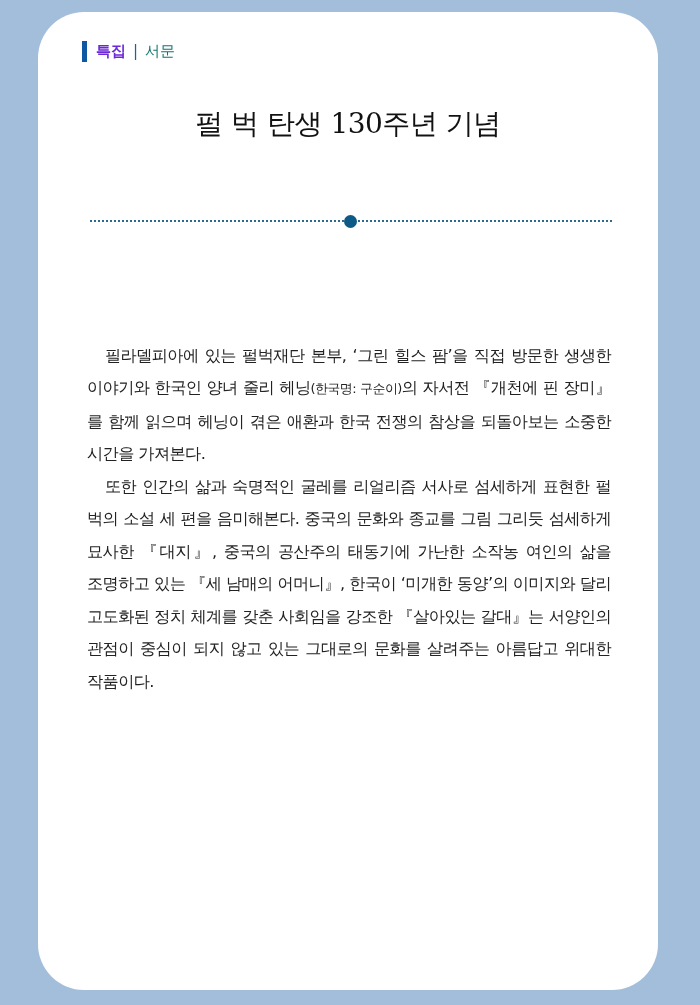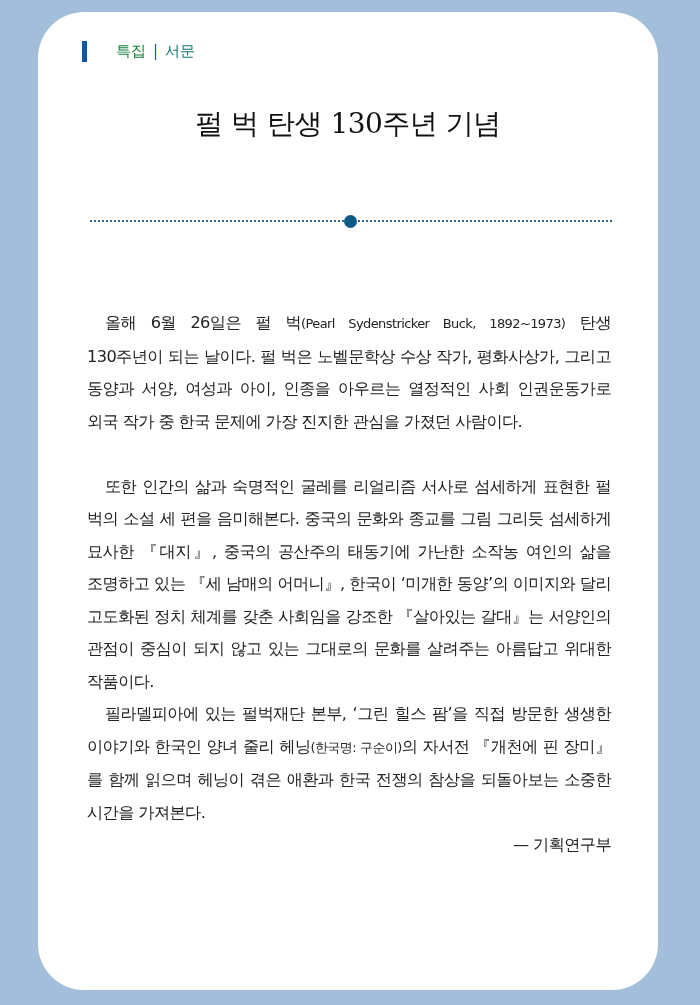--- a/index.html
+++ b/index.html
@@ -23,21 +23,21 @@
       height: 24px;
       display: flex; align-items: center;
       font-size: 15px;
       color: #1d5fa6;
     }
     .tag-bar {
       width: 5px; height: 21px;
       background: #0d57a3;
       margin-right: 9px;
     }
-    .tag-main { font-weight: normal; color: #15803d; margin-left: 20px; }
+    .tag-main { font-weight: bold; color: #6d28d9; }
     .tag-sep { margin: 0 7px; color: #1d5fa6; }
     .tag-sub { color: #0f766e; }
     .title {
       position: absolute;
       left: 0; right: 0; top: 93px;
       text-align: center;
       font-family: "DejaVu Serif", "Liberation Serif", serif;
       font-size: 28px;
       color: #111;
       letter-spacing: -0.5px;
@@ -87,19 +87,17 @@
   </div>
 
   <div class="title">펄 벅 탄생 130주년 기념</div>
 
   <div class="divider">
     <div class="dots"></div>
     <div class="dot"></div>
   </div>
 
   <div class="body">
-    <p><span>올해 6월 26일은 펄 벅</span><span class="small">(Pearl Sydenstricker Buck, 1892~1973)</span><span> 탄생 130주년이 되는 날이다. 펄 벅은 노벨문학상 수상 작가, 평화사상가, 그리고 동양과 서양, 여성과 아이, 인종을 아우르는 열정적인 사회 인권운동가로 외국 작가 중 한국 문제에 가장 진지한 관심을 가졌던 사람이다.</span></p>
     <div class="gap"></div>
+    <p><span>필라델피아에 있는 펄벅재단 본부, ‘그린 힐스 팜’을 직접 방문한 생생한 이야기와 한국인 양녀 줄리 헤닝</span><span class="small">(한국명: 구순이)</span><span>의 자서전 『개천에 핀 장미』를 함께 읽으며 헤닝이 겪은 애환과 한국 전쟁의 참상을 되돌아보는 소중한 시간을 가져본다.</span></p>
     <p>또한 인간의 삶과 숙명적인 굴레를 리얼리즘 서사로 섬세하게 표현한 펄 벅의 소설 세 편을 음미해본다. 중국의 문화와 종교를 그림 그리듯 섬세하게 묘사한 『대지』, 중국의 공산주의 태동기에 가난한 소작농 여인의 삶을 조명하고 있는 『세 남매의 어머니』, 한국이 ‘미개한 동양’의 이미지와 달리 고도화된 정치 체계를 갖춘 사회임을 강조한 『살아있는 갈대』는 서양인의 관점이 중심이 되지 않고 있는 그대로의 문화를 살려주는 아름답고 위대한 작품이다.</p>
-    <p><span>필라델피아에 있는 펄벅재단 본부, ‘그린 힐스 팜’을 직접 방문한 생생한 이야기와 한국인 양녀 줄리 헤닝</span><span class="small">(한국명: 구순이)</span><span>의 자서전 『개천에 핀 장미』를 함께 읽으며 헤닝이 겪은 애환과 한국 전쟁의 참상을 되돌아보는 소중한 시간을 가져본다.</span></p>
-    <p class="sign">— 기획연구부</p>
   </div>
 </div>
 
 </body></html>

